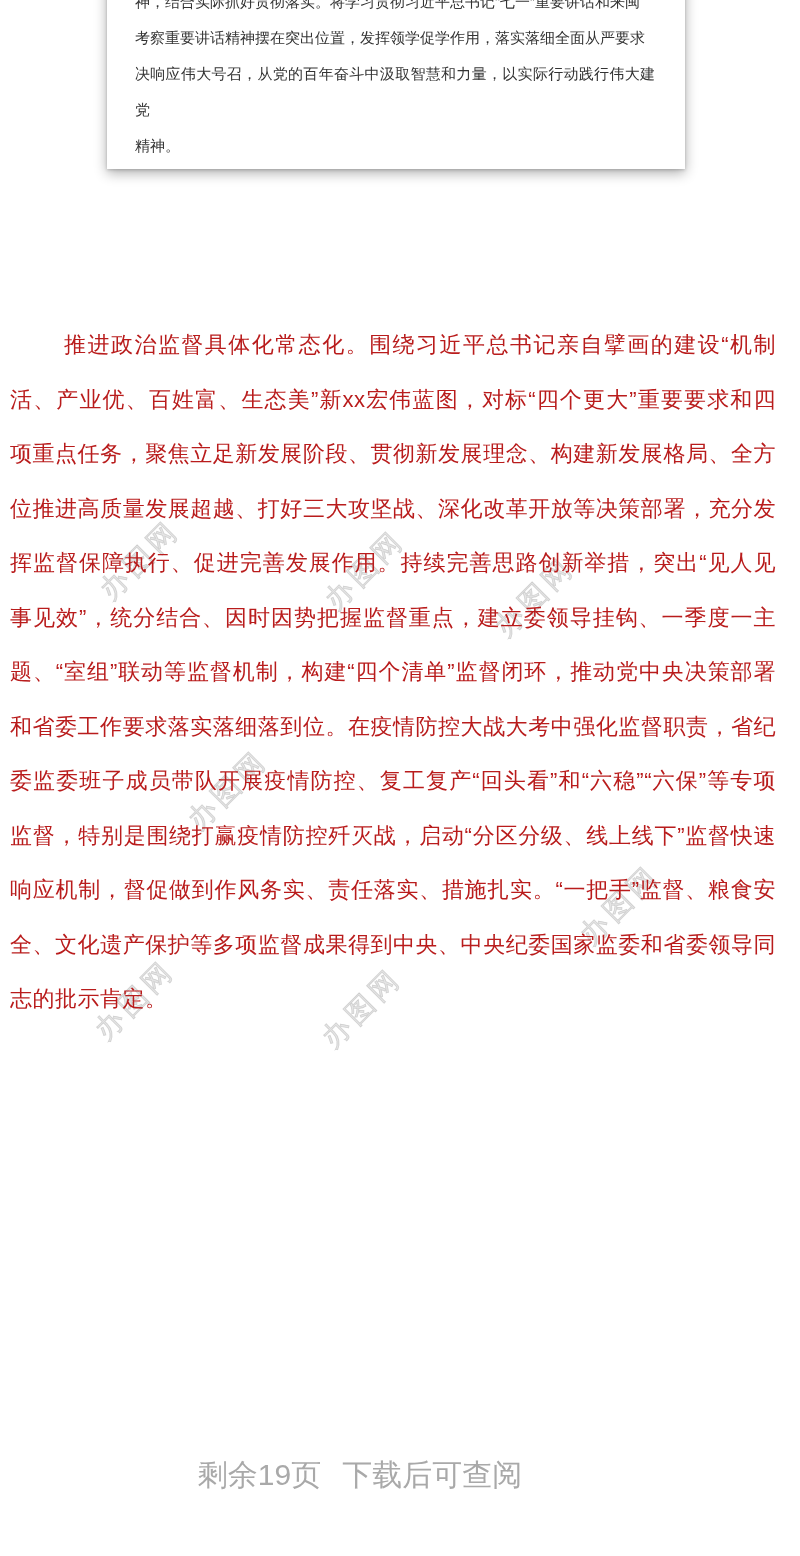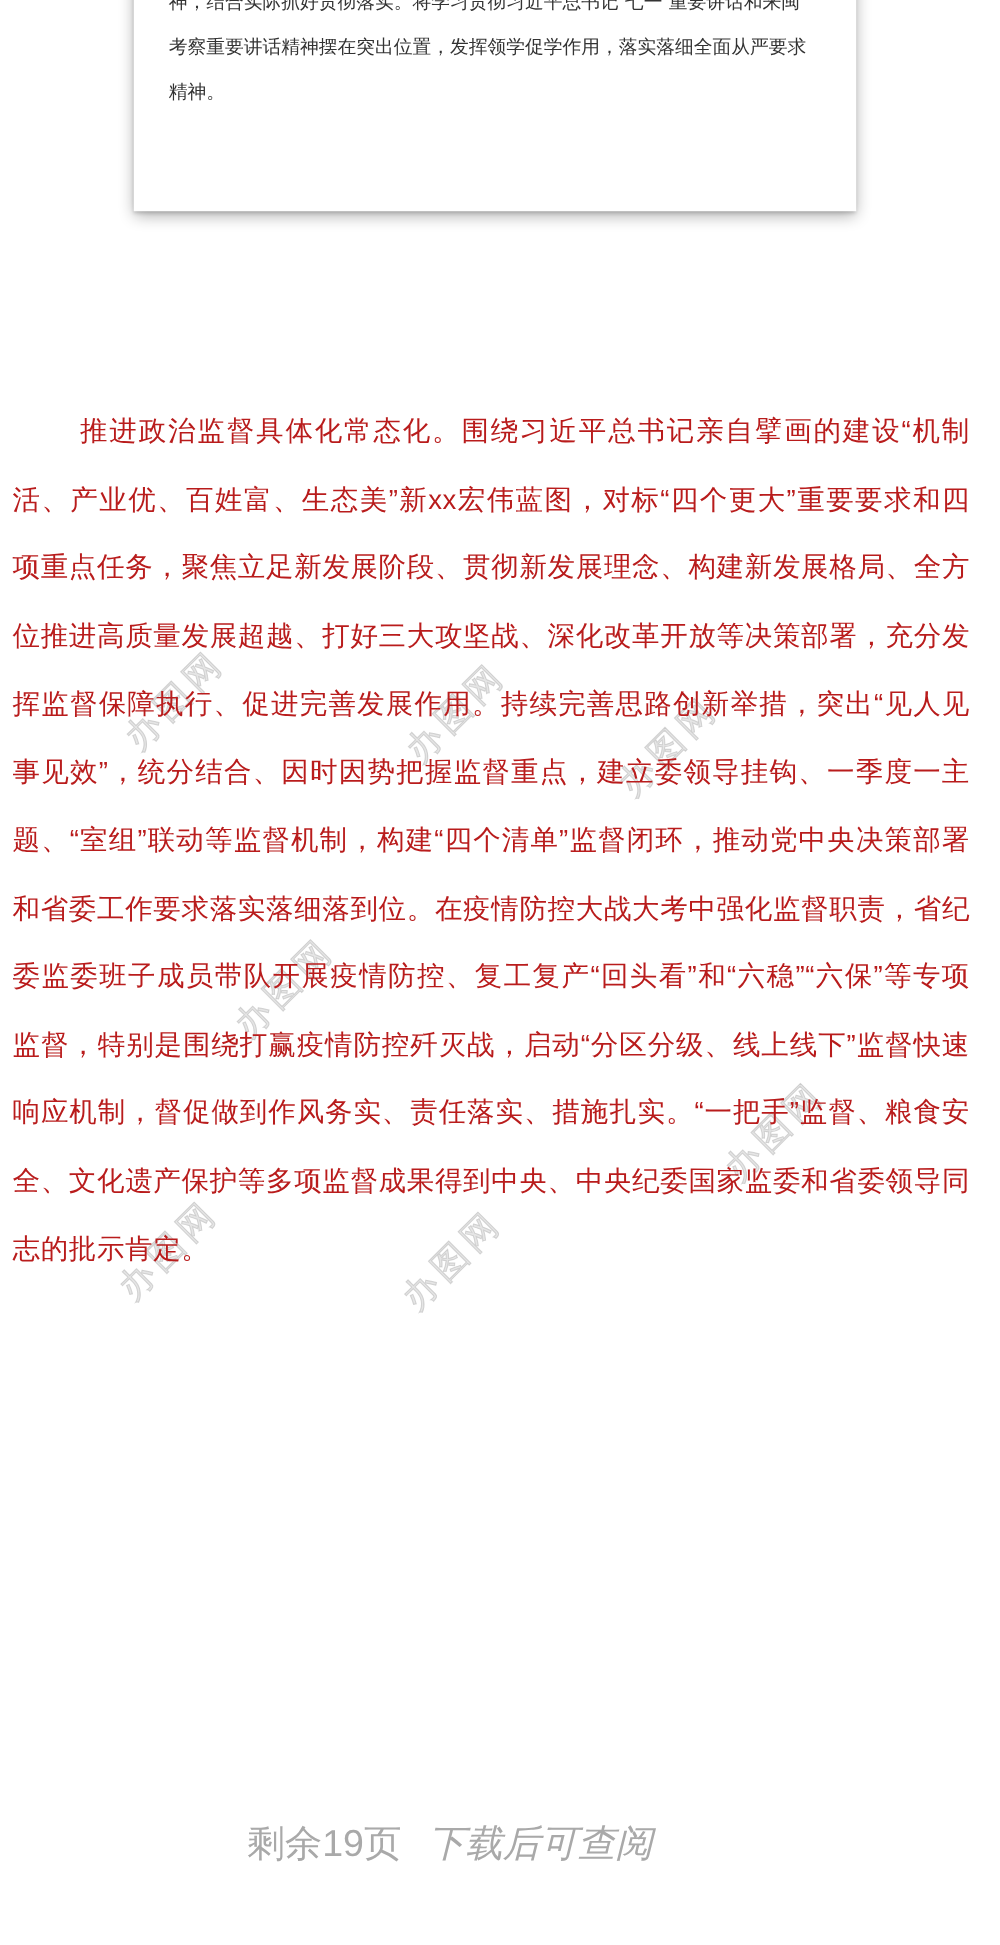--- a/index.html
+++ b/index.html
@@ -70,29 +70,30 @@
   .page-footer {
     position: absolute;
     left: 0; top: 1455px;
     width: 720px;
     text-align: center;
     font-size: 30px;
     color: #a9a9a9;
     z-index: 2;
     white-space: nowrap;
   }
-  .page-footer .footer-hint { margin-left: 21px; font-style: italic; }
+  .page-footer .footer-hint { margin-left: 21px; }
 </style>
 </head>
 <body>
 
 <div class="preview-card">
   <div class="card-text">
     <div>神，结合实际抓好贯彻落实。将学习贯彻习近平总书记“七一”重要讲话和来闽</div>
     <div>考察重要讲话精神摆在突出位置，发挥领学促学作用，落实落细全面从严要求</div>
+    <div>决响应伟大号召，从党的百年奋斗中汲取智慧和力量，以实际行动践行伟大建党</div>
     <div>精神。</div>
   </div>
 </div>
 
 <span class="watermark wm-1">办图网</span>
 <span class="watermark wm-2">办图网</span>
 <span class="watermark wm-3">办图网</span>
 <span class="watermark wm-4">办图网</span>
 <span class="watermark wm-5">办图网</span>
 <span class="watermark wm-6">办图网</span>

